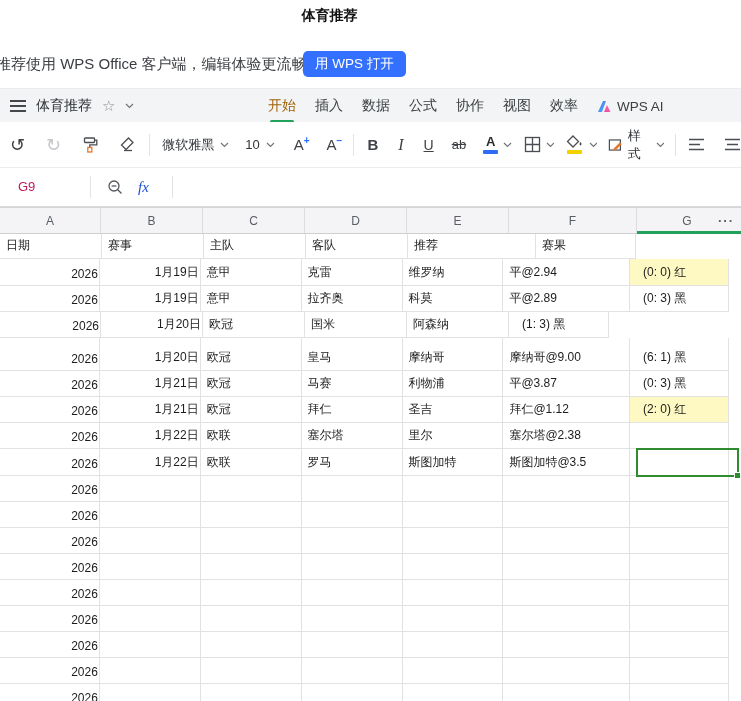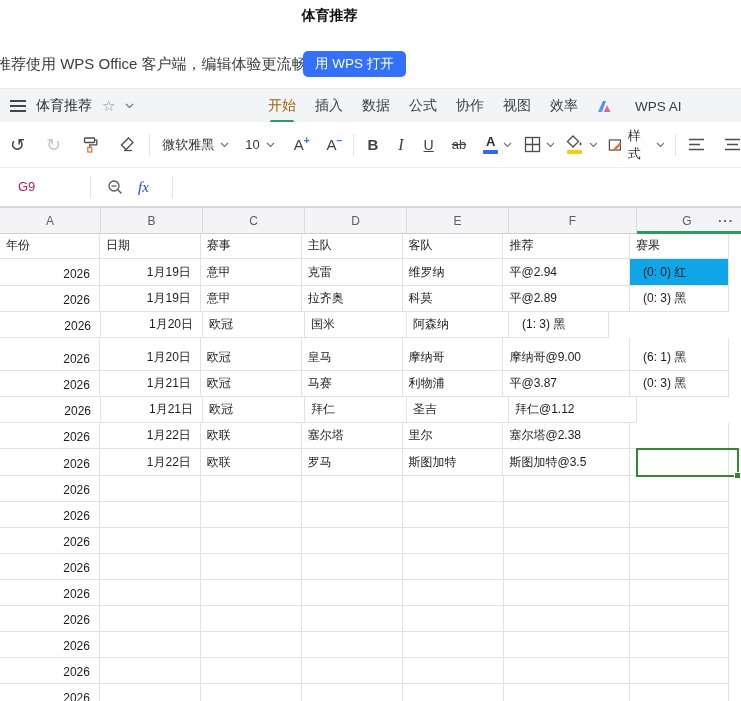--- a/index.html
+++ b/index.html
@@ -29,21 +29,21 @@
   #hamburger span { display:block; height:1.6px; background:#44474c; }
   #doc-name { font-size:14px; color:#2f3338; }
   .star { font-size:15px; color:#8d9197; cursor:pointer; }
   .chev { display:inline-block; }
   #tabs { position:absolute; left:268px; top:0; height:34px; display:flex;
     align-items:center; gap:19px; }
   .tab { position:relative; font-size:14px; color:#3c4043; cursor:pointer; white-space:nowrap; }
   .tab.active { color:#a16207; }
   .tab.active::after { content:''; position:absolute; left:2px; right:2px; bottom:-8px;
     height:3px; background:#21a15c; border-radius:2px; }
-  #wps-ai { display:flex; align-items:center; gap:22px; cursor:pointer; }
+  #wps-ai { display:flex; align-items:center; gap:4px; cursor:pointer; }
   #wps-ai span { font-size:13.5px; color:#3c4043; }
 
   
   #toolbar { position:absolute; top:122px; left:0; width:741px; height:46px; background:#fff;
     display:flex; align-items:center; padding-left:10px; border-bottom:1px solid #ebecee;
     overflow:hidden; }
   .tbtn { display:flex; align-items:center; justify-content:center; cursor:pointer;
     color:#3e4146; flex:none; }
   .glyph { font-size:18px; line-height:18px; font-family:"DejaVu Sans",sans-serif; }
   .disabled { color:#c4c6ca; }
@@ -79,23 +79,23 @@
   #more-cols { position:absolute; right:7px; top:0; height:25px; line-height:25px;
     font-size:13px; font-weight:700; letter-spacing:1px; color:#5a5e66; cursor:pointer; }
   #g-underline { position:absolute; left:637px; bottom:-1px; width:104px; height:3px; background:#21a15c; }
 
   .grow { display:flex; }
   .cell { border-right:1px solid #e2e2e4; border-bottom:1px solid #e2e2e4;
     display:flex; align-items:flex-end; padding:0 6px 4px 6px; font-size:12px; color:#1c1c1c;
     white-space:nowrap; overflow:hidden; cursor:cell; }
   .ca{width:101px} .cb{width:102px} .cc{width:102px} .cd{width:102px} .ce{width:102px}
   .cf{width:128px} .cg{width:100px} .cgut{width:4px; border:none; }
-  .num { justify-content:flex-end; padding-right:9px; }
+  .num { justify-content:flex-end; padding-right:1px; }
   .res { padding-left:13px; }
-  .red { background:#0ea5e9; }
+  .red { background:#fef9c3; }
 
   #sel-overlay { position:absolute; left:636px; top:241px; width:103px; height:29px;
     border:2px solid #2e8b2e; pointer-events:none; }
   #fill-handle { position:absolute; right:-4px; bottom:-4px; width:7px; height:7px;
     background:#2e8b2e; border:1px solid #fff; }
   svg { display:block; }
 </style>
 </head>
 <body>
 
@@ -261,21 +261,20 @@
     <div class="hcell cc">C</div>
     <div class="hcell cd">D</div>
     <div class="hcell ce">E</div>
     <div class="hcell cf">F</div>
     <div class="hcell cg" style="border-right:none">G</div>
     <div id="more-cols">···</div>
     <div id="g-underline"></div>
   </div>
   <div id="grid-body">
       <div class="grow" style="height: 25px;">
-        <div class="cell ca">年份</div>
         <div class="cell cb">日期</div>
         <div class="cell cc">赛事</div>
         <div class="cell cd">主队</div>
         <div class="cell ce">客队</div>
         <div class="cell cf">推荐</div>
         <div class="cell cg">赛果</div>
         <div class="cell cgut"></div>
       </div>
       <div class="grow" style="height: 27px;">
         <div class="cell ca num">2026</div>
@@ -326,20 +325,21 @@
         <div class="cell cg res">(0: 3) 黑</div>
         <div class="cell cgut"></div>
       </div>
       <div class="grow" style="height: 26px;">
         <div class="cell ca num">2026</div>
         <div class="cell cb num">1月21日</div>
         <div class="cell cc">欧冠</div>
         <div class="cell cd">拜仁</div>
         <div class="cell ce">圣吉</div>
         <div class="cell cf">拜仁@1.12</div>
+        <div class="cell cg res red">(2: 0) 红</div>
         <div class="cell cgut"></div>
       </div>
       <div class="grow" style="height: 26px;">
         <div class="cell ca num">2026</div>
         <div class="cell cb num">1月22日</div>
         <div class="cell cc">欧联</div>
         <div class="cell cd">塞尔塔</div>
         <div class="cell ce">里尔</div>
         <div class="cell cf">塞尔塔@2.38</div>
         <div class="cell cg res"></div>

